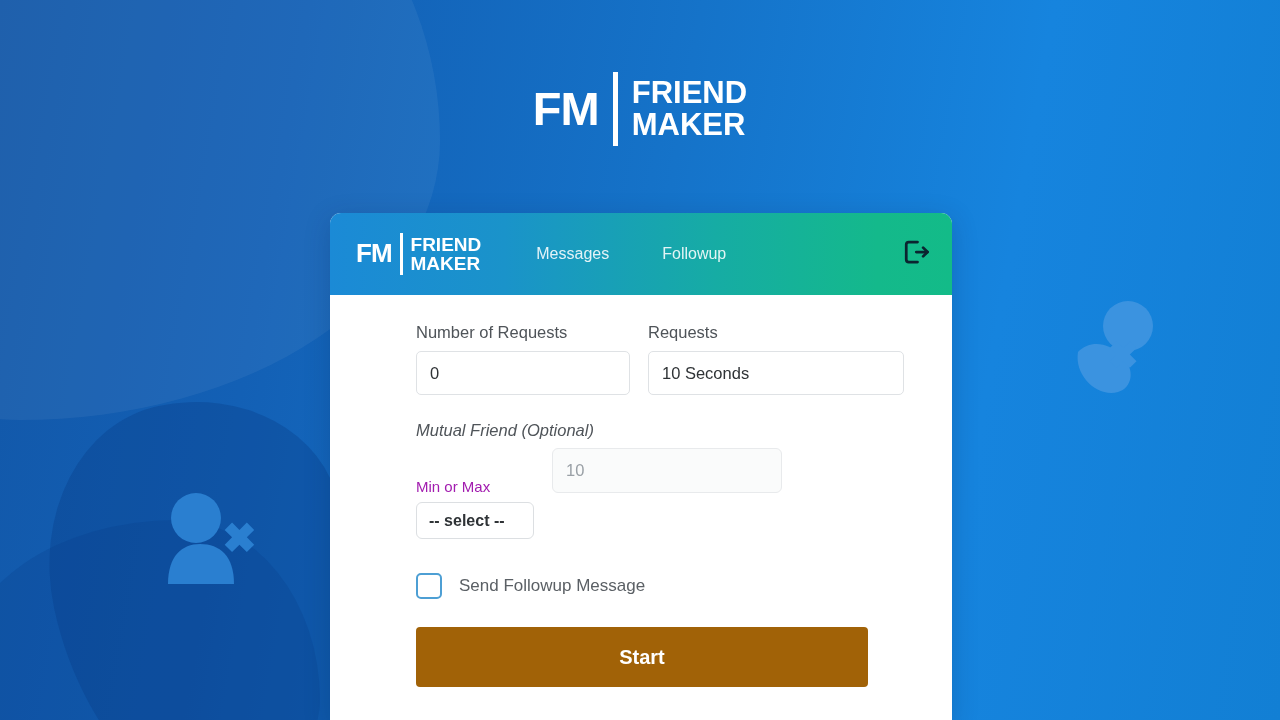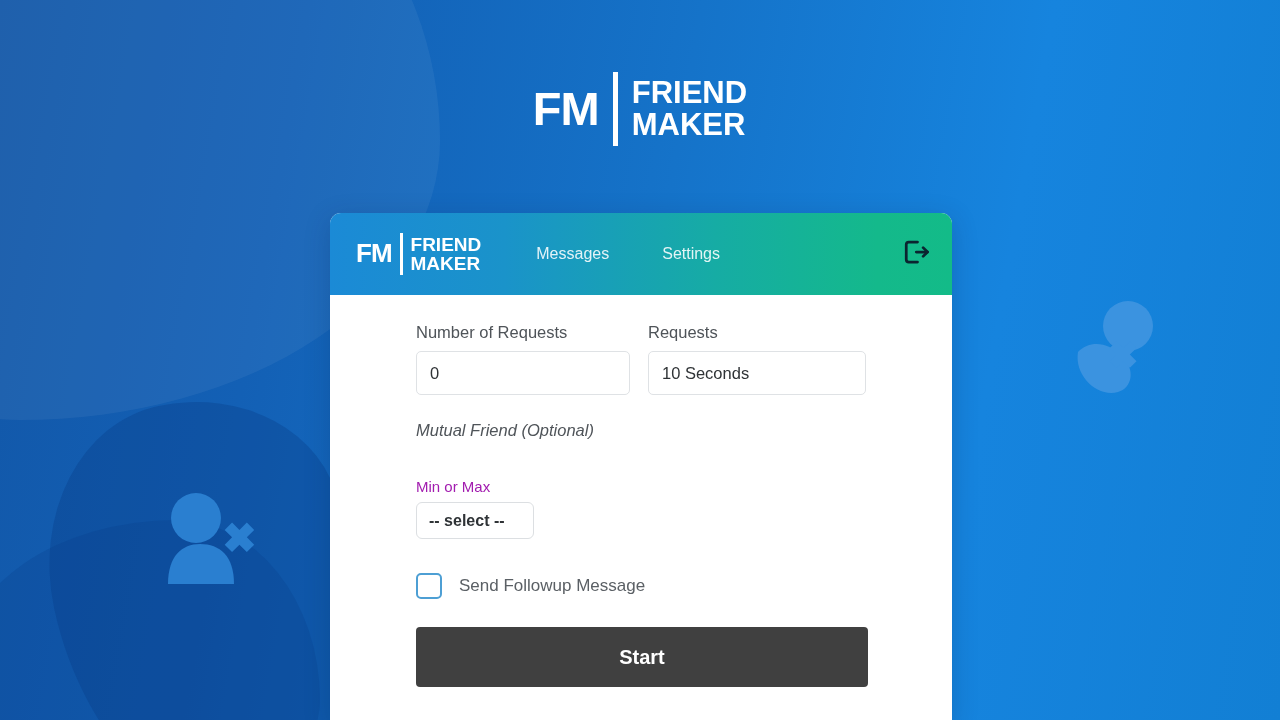--- a/index.html
+++ b/index.html
@@ -207,21 +207,21 @@
     background: #ffffff;
     font-family: "Liberation Sans", sans-serif;
     font-size: 16.5px;
     color: #2f3336;
     padding: 0 13px;
     outline: none;
   }
   .txt-input::placeholder { color: #9aa0a6; }
 
   #requests-field   { width: 214px; }
-  #interval-field   { width: 218px; }
+  #interval-field   { width: 256px; }
 
   
   #mutual-section { margin-top: 26px; }
   #mutual-title {
     color: #4f5459;
     font-size: 16.5px;
     margin-bottom: 8px;
     font-style: italic;
   }
   .sub-label {
@@ -279,21 +279,21 @@
   #followup-label {
     color: #5b6065;
     font-size: 17px;
   }
 
   
   #start-button {
     margin-top: 28px;
     width: 452px;
     height: 60px;
-    background: #404040;
+    background: #a16207;
     border: none;
     border-radius: 4px;
     color: #ffffff;
     font-family: "Liberation Sans", sans-serif;
     font-size: 20px;
     font-weight: bold;
     cursor: pointer;
   }
 </style>
 </head>
@@ -339,21 +339,21 @@
       <div class="fm">FM</div>
       <div class="divider"></div>
       <div class="stacked">
         <span>FRIEND</span>
         <span>MAKER</span>
       </div>
     </div>
 
     <div id="nav-links">
       <div class="nav-link">Messages</div>
-      <div class="nav-link">Settings</div>
+      <div class="nav-link">Followup</div>
     </div>
 
     <div id="logout-button">
       <span>
         <svg width="30" height="30" viewBox="0 0 24 24" fill="none" stroke="#0b2530" stroke-width="2.2" stroke-linecap="round" stroke-linejoin="round">
           <path d="M14 4 H7 a2 2 0 0 0 -2 2 v12 a2 2 0 0 0 2 2 h7"></path>
           <path d="M13 12 H22"></path>
           <path d="M18.5 8.5 L22 12 L18.5 15.5"></path>
         </svg>
       </span>
@@ -374,20 +374,21 @@
     </div>
 
     <div id="mutual-section">
       <div id="mutual-title">Mutual Friend (Optional)</div>
       <div class="row">
         <div class="field">
           <div class="sub-label">Min or Max</div>
           <select id="minmax-select"><option value="-- select --">-- select --</option><option value="Min">Min</option><option value="Max">Max</option></select>
         </div>
         <div class="field">
+          <input id="number-input" type="text" placeholder="10" style="">
         </div>
       </div>
     </div>
 
     <div id="followup-row">
       <div id="followup-checkbox"></div>
       <div id="followup-label">Send Followup Message</div>
     </div>
 
     <button id="start-button">Start</button>

